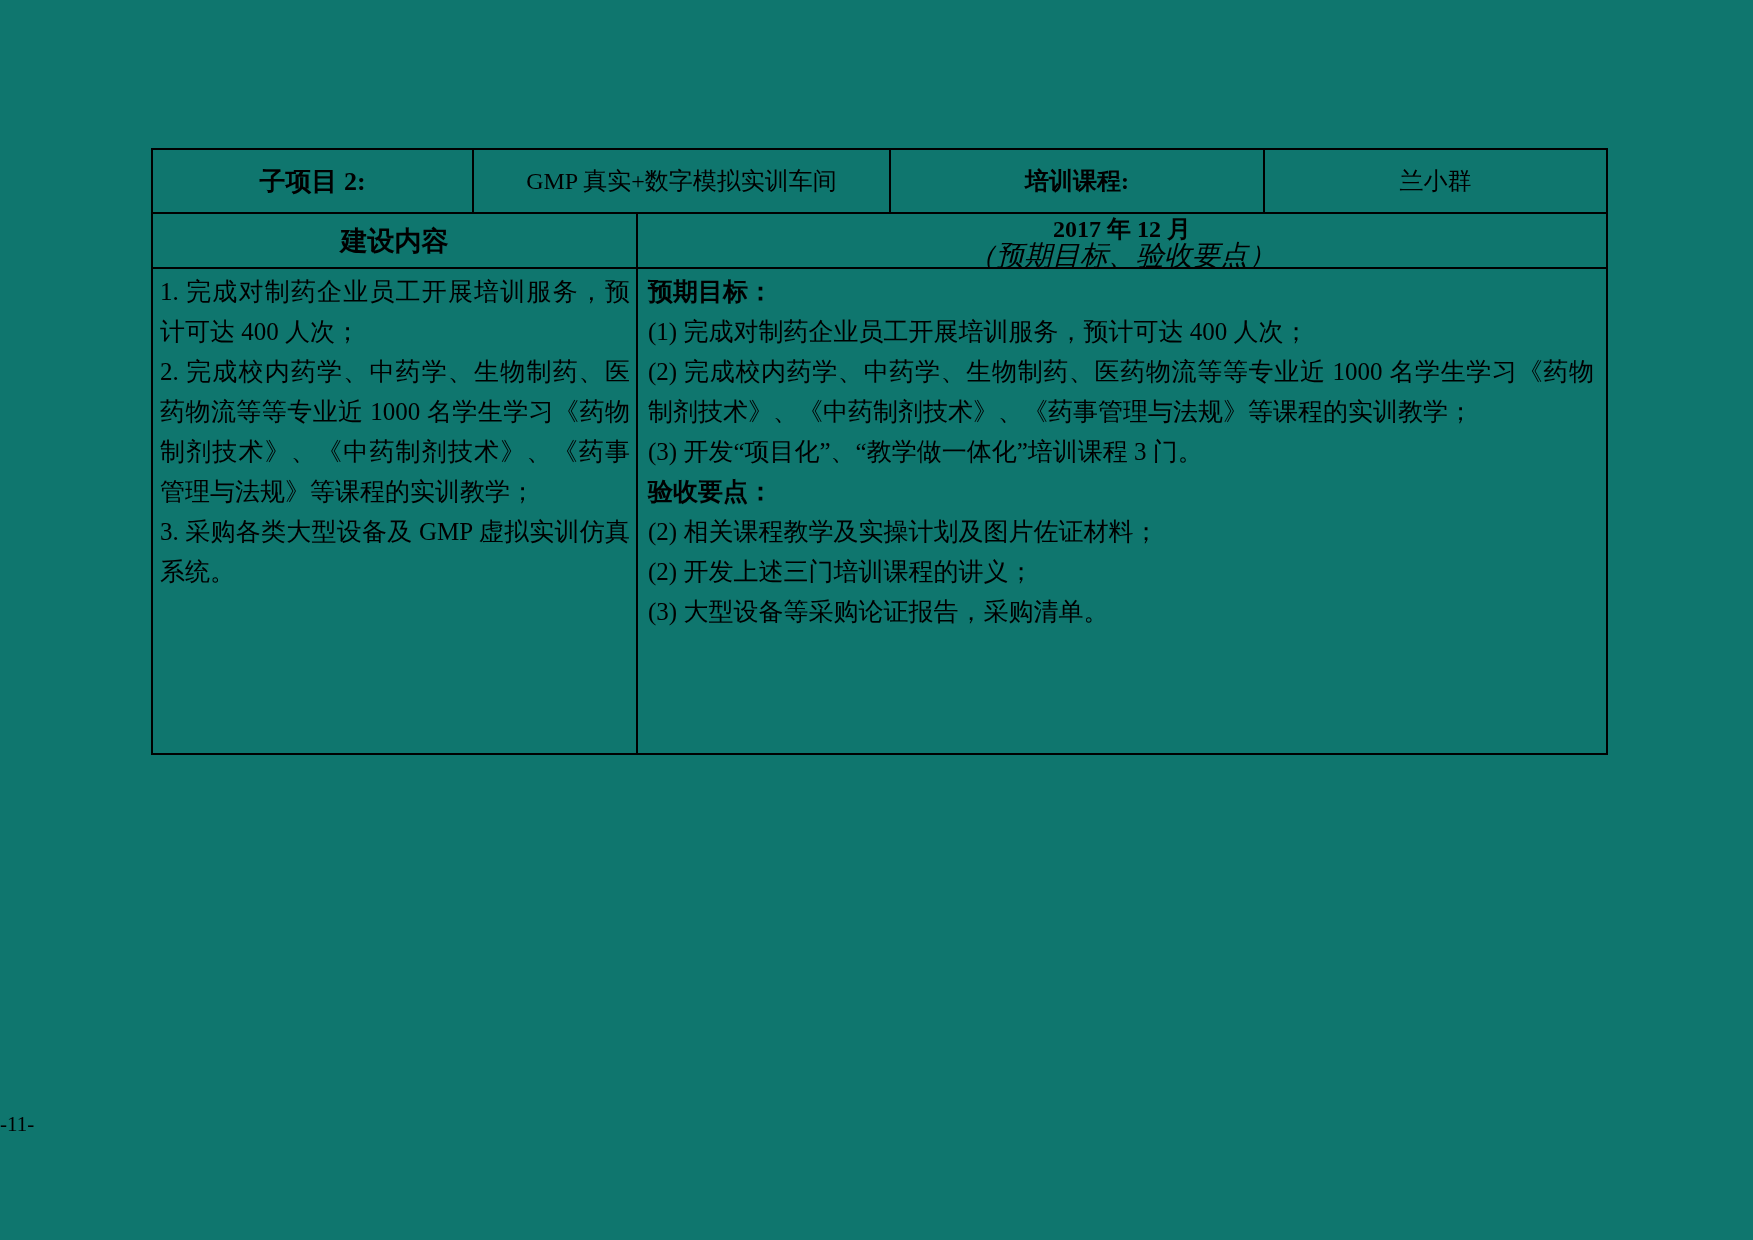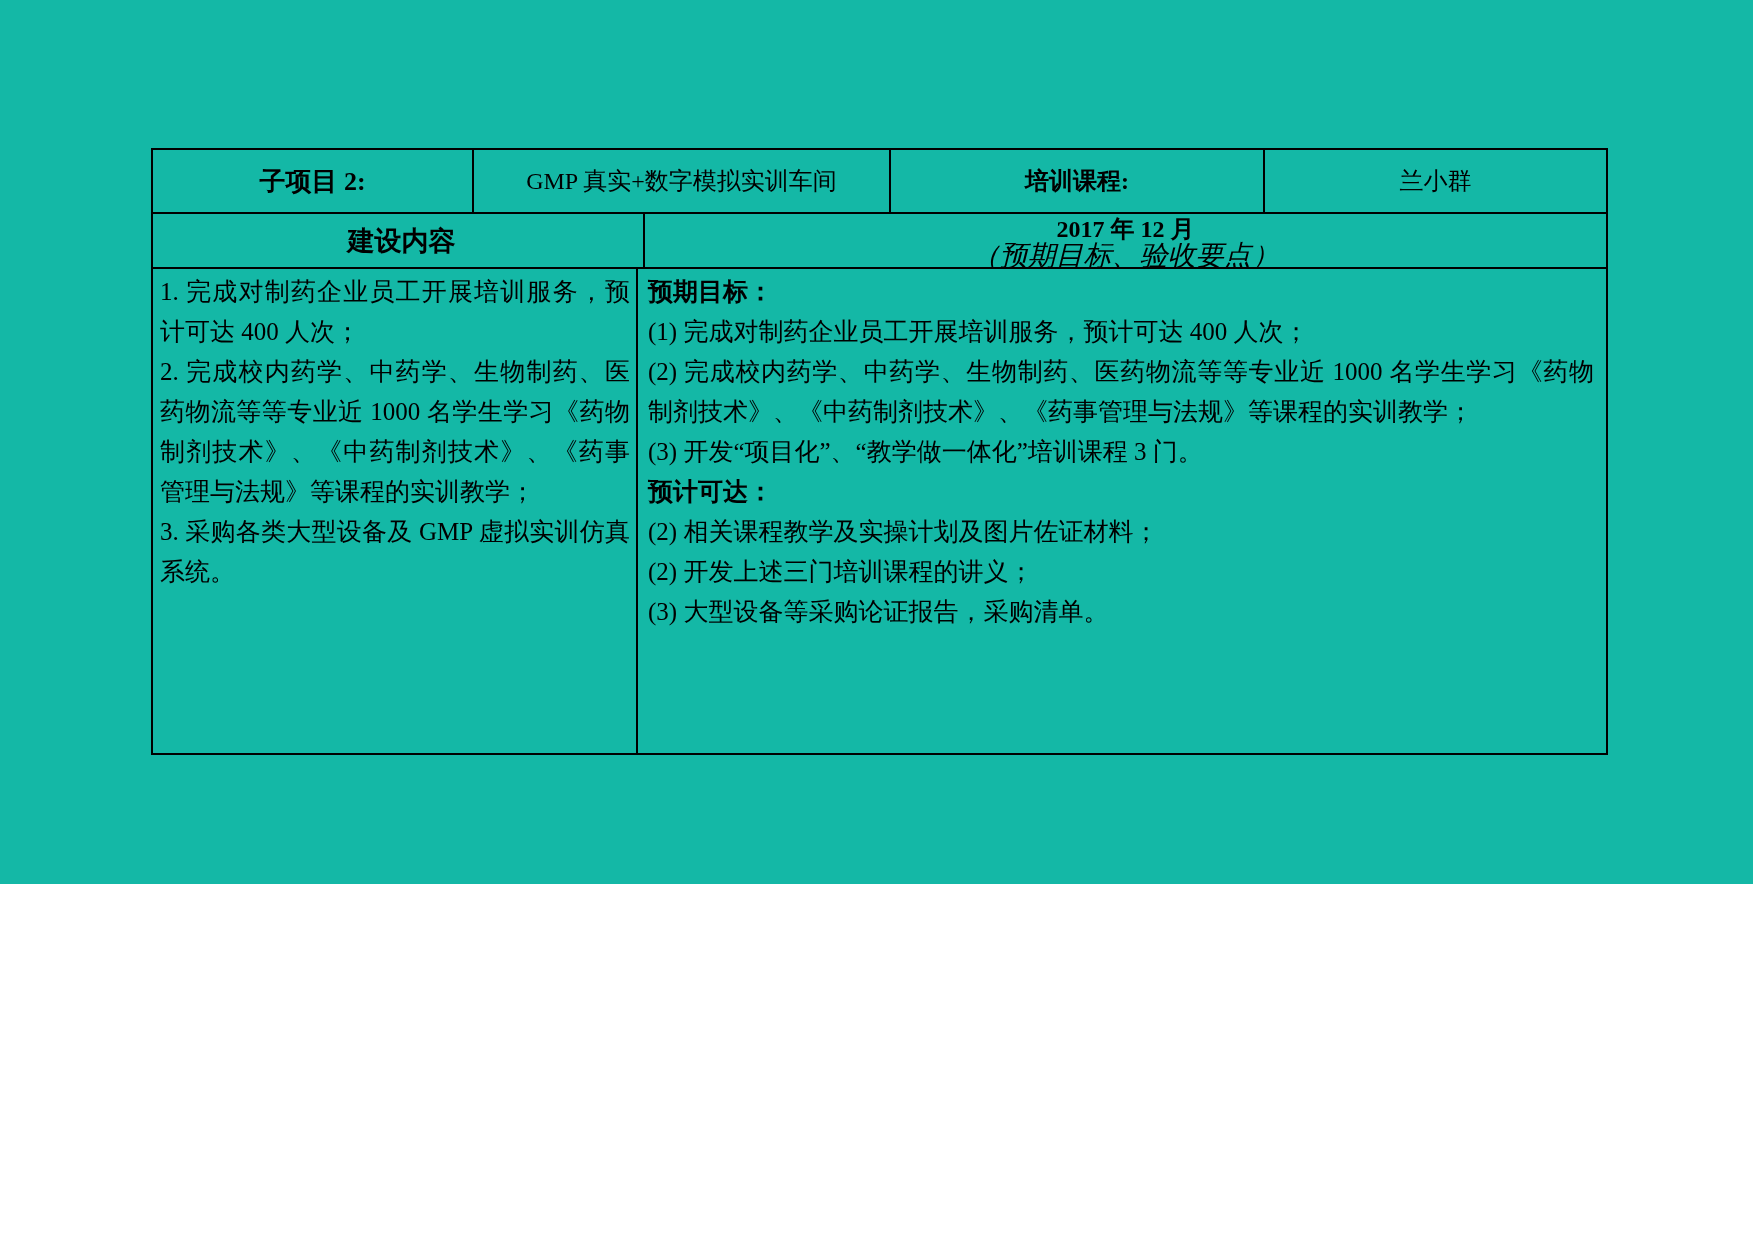--- a/index.html
+++ b/index.html
@@ -1,38 +1,38 @@
 <!DOCTYPE html>
 <html><head>
 <meta charset="utf-8">
 <style>
   * { box-sizing: border-box; }
   html, body { margin: 0; padding: 0; background: #ffffff; }
   .page {
     position: relative;
     width: 1753px;
-    height: 884px;
-    background: #14b8a6;
+    height: 1240px;
+    background: #0f766e;
     font-family: "Liberation Serif", "DejaVu Serif", serif;
     color: #000000;
     overflow: hidden;
   }
   .doc-table {
     position: absolute;
     left: 151px;
     top: 148px;
     width: 1457px;
     height: 607px;
     border: 2px solid #000;
     display: flex;
     flex-direction: column;
   }
   .row { display: flex; width: 100%; }
   .row-header { height: 64px; border-bottom: 2px solid #000; }
-  .row-section { height: 55px; border-bottom: 2px solid #000; padding-left: 7px; }
+  .row-section { height: 55px; border-bottom: 2px solid #000; }
   .row-body { flex: 1; }
   .cell { overflow: hidden; }
   .v-divider { border-right: 2px solid #000; }
   .center-cell {
     display: flex;
     align-items: center;
     justify-content: center;
     text-align: center;
   }
   .col { flex-direction: column; }
@@ -93,21 +93,21 @@
       <div class="cell v-divider c-left body-cell content-cell">
         <p>1. 完成对制药企业员工开展培训服务，预计可达 400 人次；</p>
         <p>2. 完成校内药学、中药学、生物制药、医药物流等等专业近 1000 名学生学习《药物制剂技术》、《中药制剂技术》、《药事管理与法规》等课程的实训教学；</p>
         <p>3. 采购各类大型设备及 GMP 虚拟实训仿真系统。</p>
       </div>
       <div class="cell c-right body-cell targets-cell">
         <p class="body-heading">预期目标：</p>
         <p>(1) 完成对制药企业员工开展培训服务，预计可达 400 人次；</p>
         <p>(2) 完成校内药学、中药学、生物制药、医药物流等等专业近 1000 名学生学习《药物制剂技术》、《中药制剂技术》、《药事管理与法规》等课程的实训教学；</p>
         <p>(3) 开发“项目化”、“教学做一体化”培训课程 3 门。</p>
-        <p class="body-heading">预计可达：</p>
+        <p class="body-heading">验收要点：</p>
         <p>(2) 相关课程教学及实操计划及图片佐证材料；</p>
         <p>(2) 开发上述三门培训课程的讲义；</p>
         <p>(3) 大型设备等采购论证报告，采购清单。</p>
       </div>
     </div>
 
   </div>
 
   <div class="footer">-11-</div>
 

